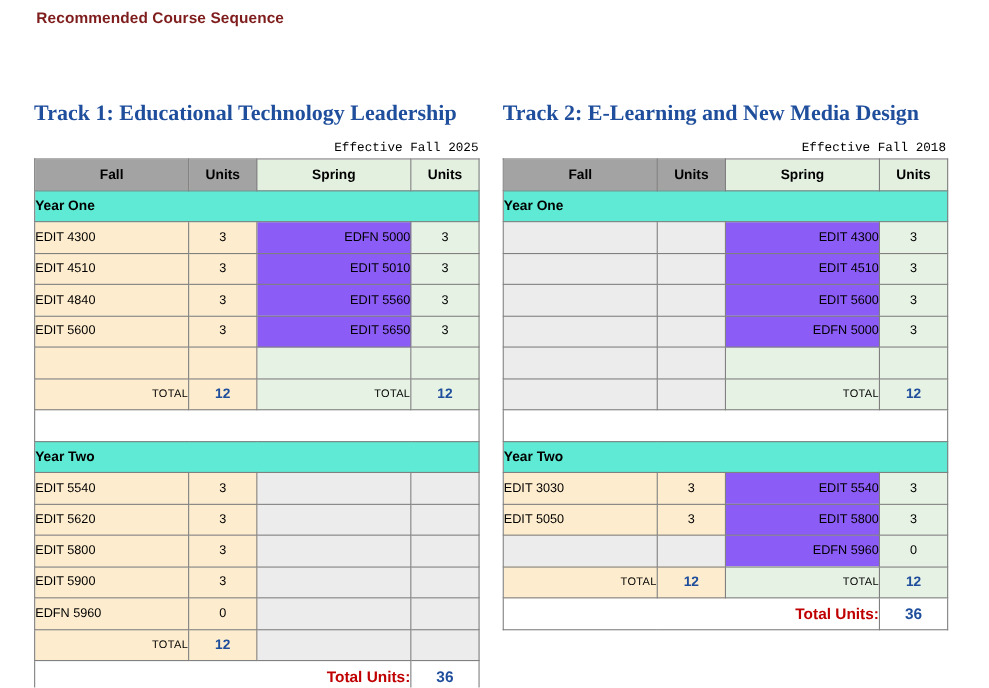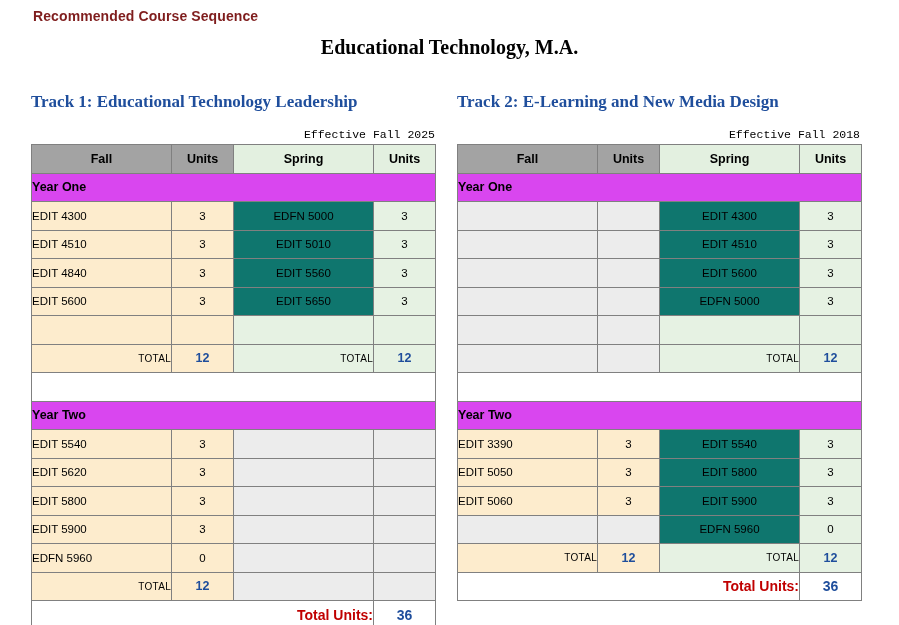--- a/index.html
+++ b/index.html
@@ -37,21 +37,21 @@
     width: 899px;
     text-align: center;
     font-family: "Liberation Serif", serif;
     font-size: 20px;
     font-weight: bold;
     color: #000000;
   }
   .track-heading {
     position: absolute;
     font-family: "Liberation Serif", serif;
-    font-size: 17px;
+    font-size: 20px;
     font-weight: bold;
     color: #1f4e9c;
   }
   .track1-heading { left: 31px; top: 92px; }
   .track2-heading { left: 457px; top: 92px; }
 
   .effective {
     position: absolute;
     font-family: Liberation Mono, monospace;
     font-size: 11.5px;
@@ -83,39 +83,39 @@
   th.hdr {
     background: #a3a3a3;
     font-weight: bold;
     text-align: center;
     font-size: 12.5px;
     height: 25px;
   }
   th.hdr.spring-hdr { background: #e3f0e0; }
 
   td.yearrow {
-    background: #d946ef;
+    background: #5eead4;
     font-weight: bold;
     text-align: left;
     padding-left: 6px;
     font-size: 12.5px;
     height: 24px;
   }
   td.course-f {
     background: #fdeccd;
     text-align: left;
     padding-left: 6px;
   }
   td.units-f {
     background: #fdeccd;
     text-align: center;
   }
   td.course-s {
-    background: #0f766e;
-    text-align: center;
+    background: #8b5cf6;
+    text-align: right;
     padding-left: 6px;
   }
   td.units-s {
     background: #e6f2e3;
     text-align: center;
   }
   td.empty-f { background: #fdeccd; }
   td.empty-s { background: #e6f2e3; }
   td.blank-grey { background: #ececec; }
 
@@ -172,21 +172,20 @@
     font-size: 14px;
     height: 28px;
   }
 </style>
 </head>
 <body>
 
 <div class="page">
 
   <div class="rec-title">Recommended Course Sequence</div>
-  <div class="doc-title">Educational Technology, M.A.</div>
 
   <div class="track-heading track1-heading">Track 1: Educational Technology Leadership</div>
   <div class="track-heading track2-heading">Track 2: E-Learning and New Media Design</div>
 
   <div class="effective eff1">Effective Fall 2025</div>
   <div class="effective eff2">Effective Fall 2018</div>
 
   <table class="sched t1">
     <colgroup>
       <col class="c-course">
@@ -342,35 +341,29 @@
       <td class="total-label-s">TOTAL</td>
       <td class="total-val-s">12</td>
     </tr>
     <tr>
       <td class="gap-row" colspan="4"></td>
     </tr>
     <tr>
       <td class="yearrow" colspan="4">Year Two</td>
     </tr>
     <tr>
-      <td class="course-f">EDIT 3390</td>
+      <td class="course-f">EDIT 3030</td>
       <td class="units-f">3</td>
       <td class="course-s">EDIT 5540</td>
       <td class="units-s">3</td>
     </tr>
     <tr>
       <td class="course-f">EDIT 5050</td>
       <td class="units-f">3</td>
       <td class="course-s">EDIT 5800</td>
-      <td class="units-s">3</td>
-    </tr>
-    <tr>
-      <td class="course-f">EDIT 5060</td>
-      <td class="units-f">3</td>
-      <td class="course-s">EDIT 5900</td>
       <td class="units-s">3</td>
     </tr>
     <tr>
       <td class="blank-grey"></td>
       <td class="blank-grey"></td>
       <td class="course-s">EDFN 5960</td>
       <td class="units-s">0</td>
     </tr>
     <tr>
       <td class="total-label-f">TOTAL</td>

